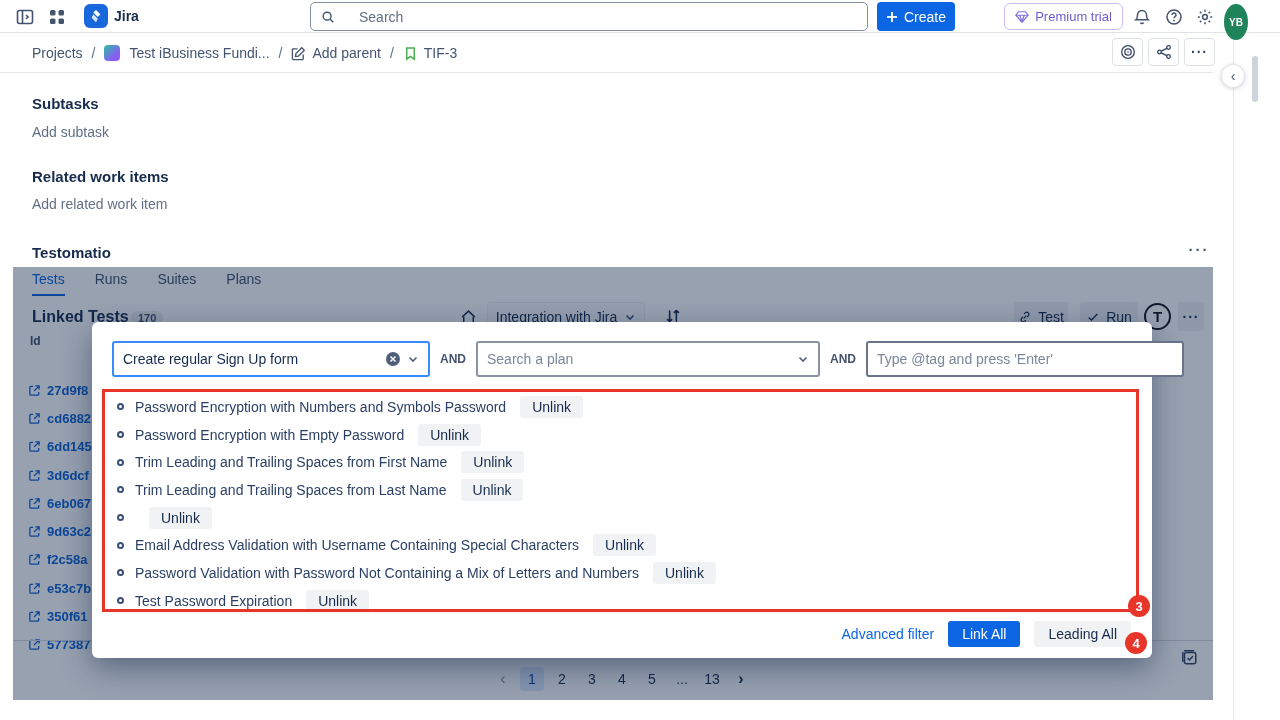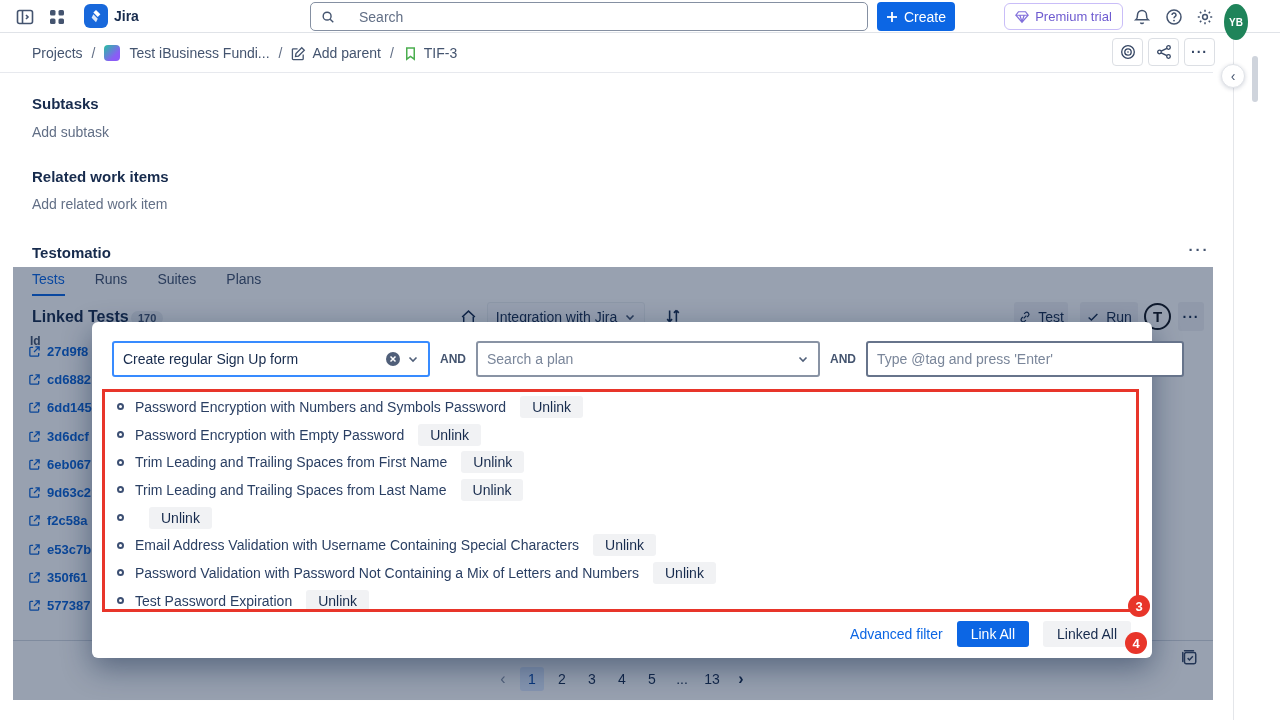--- a/index.html
+++ b/index.html
@@ -52,21 +52,21 @@
   .linked-label { position:absolute; left:32px; top:308px; font-size:16px; font-weight:600; color:#172b4d; }
   .count-badge { position:absolute; left:131px; top:311px; background:#eceef1; border-radius:10px; padding:1px 7px; font-size:11px; font-weight:bold; color:#44546f; }
   .panel-ico { position:absolute; color:#172b4d; }
   .panel-ico svg { width:100%; height:100%; }
   .selector { position:absolute; left:487px; top:302px; width:158px; height:29px; background:#fbfcfd; border:1px solid #edeff2; border-radius:3px; display:flex; align-items:center; justify-content:center; gap:7px; font-size:14px; color:#172b4d; cursor:pointer; }
   .selector svg { width:12px; height:12px; color:#44546f; }
   .panel-btn { position:absolute; top:302px; height:29px; background:#f1f2f4; border-radius:3px; display:flex; align-items:center; justify-content:center; gap:6px; font-size:14px; font-weight:500; color:#172b4d; cursor:pointer; }
   .panel-btn svg { width:14px; height:14px; }
   .t-logo { position:absolute; left:1144px; top:303px; width:27px; height:27px; border-radius:50%; border:2.5px solid #14181f; color:#14181f; font-size:15px; font-weight:800; display:flex; align-items:center; justify-content:center; }
   .id-header { position:absolute; left:30px; top:334px; font-size:12px; font-weight:bold; color:#44546e; }
-  .id-rows { position:absolute; left:28px; top:337px; width:72px; overflow:hidden; }
+  .id-rows { position:absolute; left:28px; top:376px; width:72px; overflow:hidden; }
   .id-row { height:28.3px; display:flex; align-items:center; gap:6px; white-space:nowrap; cursor:pointer; }
   .id-row svg { width:13px; height:13px; color:#0b63d6; flex:none; }
   .id-row span { font-size:13px; font-weight:600; color:#0b63d6; }
   .table-line { position:absolute; left:13px; top:640px; width:1200px; height:1px; background:#d5d9e0; }
   .feedback-ico { position:absolute; left:1180px; top:648px; width:18px; height:18px; color:#344563; cursor:pointer; }
   .feedback-ico svg { width:100%; height:100%; }
   .pagination { position:absolute; left:492px; top:666px; height:26px; display:flex; align-items:center; gap:6px; font-size:14px; color:#172b4d; }
   .pg-chev { width:22px; text-align:center; font-size:16px; cursor:pointer; }
   .pg-chev.prev { color:#8c96a8; }
   .pg-chev.next { color:#172b4d; font-weight:bold; }
@@ -441,21 +441,21 @@
         <div class="test-row">
           <span class="bullet"></span>
           <span class="test-title">Test Password Expiration</span>
           <span class="unlink-btn">Unlink</span>
         </div>
     </div>
 
     <div class="modal-footer">
       <span class="adv-filter">Advanced filter</span>
       <span class="btn-primary">Link All</span>
-      <span class="btn-subtle">Linked All</span>
+      <span class="btn-subtle">Leading All</span>
     </div>
   </div>
 
   <div class="anno-rect"></div>
   <div class="anno-badge" style="left:1128px; top:595px;">3</div>
   <div class="anno-badge" style="left:1125px; top:632px;">4</div>
 
 </div>
 
 </body></html>

